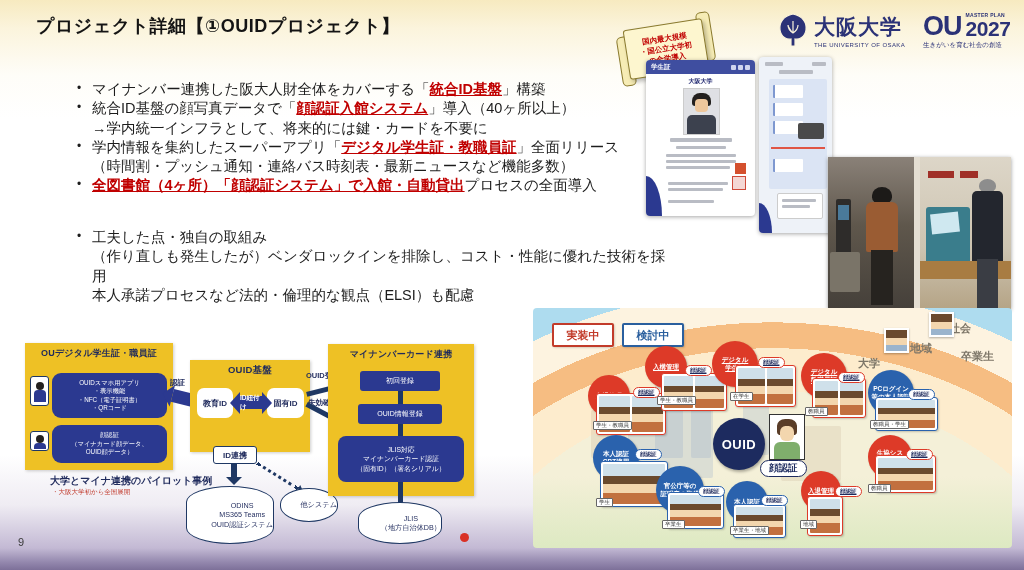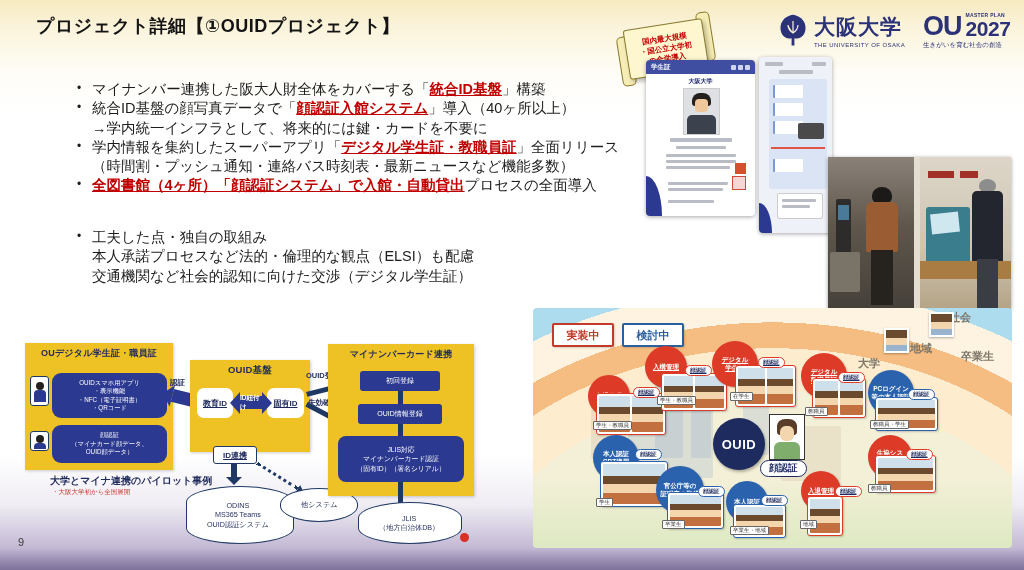--- a/index.html
+++ b/index.html
@@ -65,25 +65,25 @@
   .pr-swoosh{position:absolute;left:0;bottom:0;width:13px;height:30px;background:#2b3990;border-top-right-radius:100%;}
   
   .photo{position:absolute;left:828px;top:157px;width:183px;height:152px;background:#b8b0a2;box-shadow:0 1px 4px rgba(0,0,0,.4);overflow:hidden;}
   .ph-abs{position:absolute;}
   
   .ybox{position:absolute;background:#eec125;box-shadow:1px 1px 3px rgba(0,0,0,.2);}
   .ybox .yhead{font-size:9.5px;font-weight:bold;color:#1f2a5c;text-align:center;padding-top:4px;letter-spacing:.2px;}
   .nbox{position:absolute;background:#2b3990;color:#fff;border-radius:9px;display:flex;align-items:center;justify-content:center;text-align:center;}
   .nbox .tx{font-size:6.3px;line-height:1.35;white-space:pre-line;}
   .nbox.sq{border-radius:3px;}
-  .wbox{position:absolute;background:#fff;border-radius:7px;display:flex;align-items:center;justify-content:center;font-size:8px;color:#1f2a5c;font-weight:bold;text-decoration:underline;}
+  .wbox{position:absolute;background:#fff;border-radius:7px;display:flex;align-items:center;justify-content:center;font-size:8px;color:#1f2a5c;font-weight:bold;}
   .wbox.bd{border:1.2px solid #1f3864;border-radius:3px;}
   .cap{position:absolute;font-size:10px;font-weight:bold;color:#1f2a5c;}
   .cap-sub{position:absolute;font-size:6.5px;color:#c0392b;}
-  .cyl{position:absolute;background:#fff;border:1.5px solid #1f3864;border-radius:50%/16px;display:flex;align-items:center;justify-content:flex-start;text-align:center;padding-left:20px;}
+  .cyl{position:absolute;background:#fff;border:1.5px solid #1f3864;border-radius:50%/16px;display:flex;align-items:center;justify-content:flex-end;text-align:center;}
   .cyl .tx{font-size:7.2px;color:#1f2a5c;line-height:1.3;white-space:pre-line;}
   .alabel{position:absolute;font-size:7.5px;font-weight:bold;color:#1f2a5c;}
   .dblarrow{position:absolute;height:13px;background:#2b3990;display:flex;align-items:center;justify-content:center;}
   .dblarrow:before,.dblarrow:after{content:"";position:absolute;top:50%;transform:translateY(-50%);border-top:11px solid transparent;border-bottom:11px solid transparent;}
   .dblarrow:before{left:-10px;border-right:10px solid #2b3990;}
   .dblarrow:after{right:-10px;border-left:10px solid #2b3990;}
   .dblarrow .tx{font-size:6.5px;color:#fff;font-weight:bold;position:relative;z-index:1;}
   .sarrow{position:absolute;height:5px;background:#1f3864;}
   .sarrow:after{content:"";position:absolute;right:-8px;top:50%;transform:translateY(-50%);border-top:7px solid transparent;border-bottom:7px solid transparent;border-left:8px solid #1f3864;}
   .varrow{position:absolute;width:6px;background:#1f3864;}
@@ -191,25 +191,25 @@
         <span class="b-text"><span class="red">全図書館（4ヶ所）「顔認証システム」で入館・自動貸出</span><span>プロセスの全面導入</span></span>
       </div>
     </div>
   <div class="bullets bl2" id="bullets-2">
       <div class="b-line">
         <span class="b-dot">•</span>
         <span class="b-text"><span>工夫した点・独自の取組み</span></span>
       </div>
       <div class="b-line">
         <span class="b-dot hide">•</span>
+        <span class="b-text"><span>（作り直しも発生したが）ベンダロックインを排除し、コスト・性能に優れた技術を採用</span></span>
+      </div>
+      <div class="b-line">
+        <span class="b-dot hide">•</span>
         <span class="b-text"><span>本人承諾プロセスなど法的・倫理的な観点（ELSI）も配慮</span></span>
-      </div>
-      <div class="b-line">
-        <span class="b-dot hide">•</span>
-        <span class="b-text"><span>交通機関など社会的認知に向けた交渉（デジタル学生証）</span></span>
       </div>
     </div>
   <div class="play-tri"></div>
 
   <div class="phone phone-left">
     <div class="pl-head">
       <span class="t" style="white-space: pre-line;">学生証</span>
       <span class="ic">
           <i></i>
           <i></i>
@@ -368,21 +368,21 @@
 
     <div class="ouid-c" style="left: 180px; top: 110px; width: 52px; height: 52px; white-space: pre-line;">OUID</div>
     <div class="face-card" style="left:236px;top:106px;width:34px;height:44px;">
       <div class="hair"></div>
         <div class="skin"></div>
         <div class="cl"></div>
     </div>
     <div class="face-pill" style="left: 227px; top: 152px; white-space: pre-line;">顔認証</div>
   <div class="region" style="left: 325px; top: 48px;">大学</div>
       <div class="region" style="left: 377px; top: 33px;">地域</div>
-      <div class="region" style="left: 416px; top: 2px; font-family: Liberation Mono, monospace;">社会</div>
+      <div class="region" style="left: 416px; top: 13px; font-family: Liberation Mono, monospace;">社会</div>
       <div class="region" style="left: 428px; top: 41px;">卒業生</div>
       <div class="mini-avatar" style="left: 396px; top: 4px;"></div>
       <div class="mini-avatar" style="left: 351px; top: 20px;"></div>
       <div class="bcircle red" style="left: 55px; top: 67px; width: 42px; height: 42px;">入退管理</div>
       <div class="bcard red" style="left: 63px; top: 85px; width: 64px; height: 36px;">
         <div class="phm"></div>
         <div class="phm"></div>
       </div>
       <div class="bpill red" style="left: 100px; top: 79px;">顔認証</div>
       <div class="btag" style="left: 60px; top: 113px;">学生・教職員</div>

